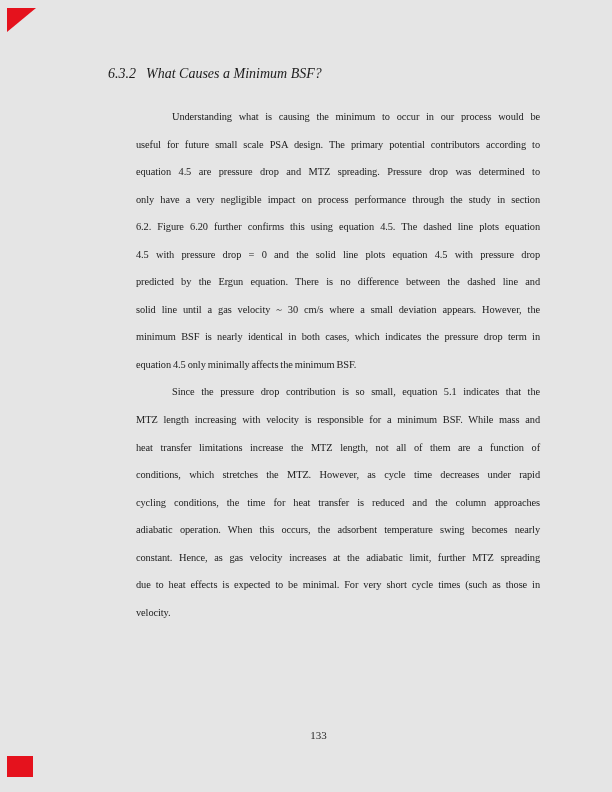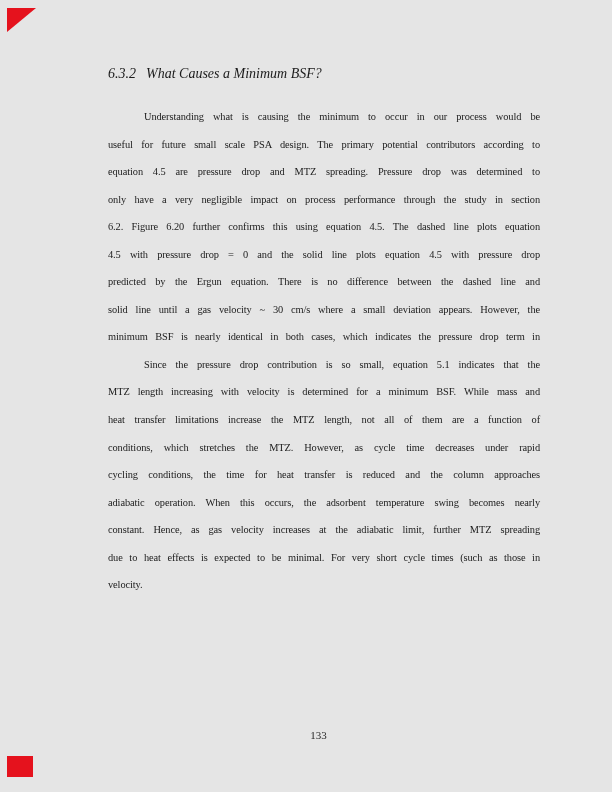--- a/index.html
+++ b/index.html
@@ -51,20 +51,21 @@
     width: 432px;
   }
   .line {
     height: 27.55px;
     line-height: 27.55px;
     font-size: 10.4px;
     letter-spacing: -0.1px;
     word-spacing: -0.5px;
     text-align: justify;
     text-align-last: justify;
+    margin-left: 28px;
   }
   .line.first {
     padding-left: 36px;
   }
   .line.last {
     text-align-last: left;
   }
   .page-number {
     position: absolute;
     left: 108px;
@@ -92,22 +93,23 @@
   <div class="body-text">
       <div class="line first">Understanding what is causing the minimum to occur in our process would be</div>
       <div class="line">useful for future small scale PSA design.  The primary potential contributors according to</div>
       <div class="line">equation 4.5 are pressure drop and MTZ spreading.  Pressure drop was determined to</div>
       <div class="line">only have a very negligible impact on process performance through the study in section</div>
       <div class="line">6.2.  Figure 6.20 further confirms this using equation 4.5.  The dashed line plots equation</div>
       <div class="line">4.5 with pressure drop = 0 and the solid line plots equation 4.5 with pressure drop</div>
       <div class="line">predicted by the Ergun equation.  There is no difference between the dashed line and</div>
       <div class="line">solid line until a gas velocity ~ 30 cm/s where a small deviation appears.  However, the</div>
       <div class="line">minimum BSF is nearly identical in both cases, which indicates the pressure drop term in</div>
+      <div class="line last">equation 4.5 only minimally affects the minimum BSF.</div>
       <div class="line first">Since the pressure drop contribution is so small, equation 5.1 indicates that the</div>
-      <div class="line">MTZ length increasing with velocity is determined for a minimum BSF.  While mass and</div>
+      <div class="line">MTZ length increasing with velocity is responsible for a minimum BSF.  While mass and</div>
       <div class="line">heat transfer limitations increase the MTZ length, not all of them are a function of</div>
       <div class="line">conditions, which stretches the MTZ.  However, as cycle time decreases under rapid</div>
       <div class="line">cycling conditions, the time for heat transfer is reduced and the column approaches</div>
       <div class="line">adiabatic operation.  When this occurs, the adsorbent temperature swing becomes nearly</div>
       <div class="line">constant.  Hence, as gas velocity increases at the adiabatic limit, further MTZ spreading</div>
       <div class="line">due to heat effects is expected to be minimal.  For very short cycle times (such as those in</div>
       <div class="line last">velocity.</div>
     </div>
 
   <div class="page-number">133</div>

